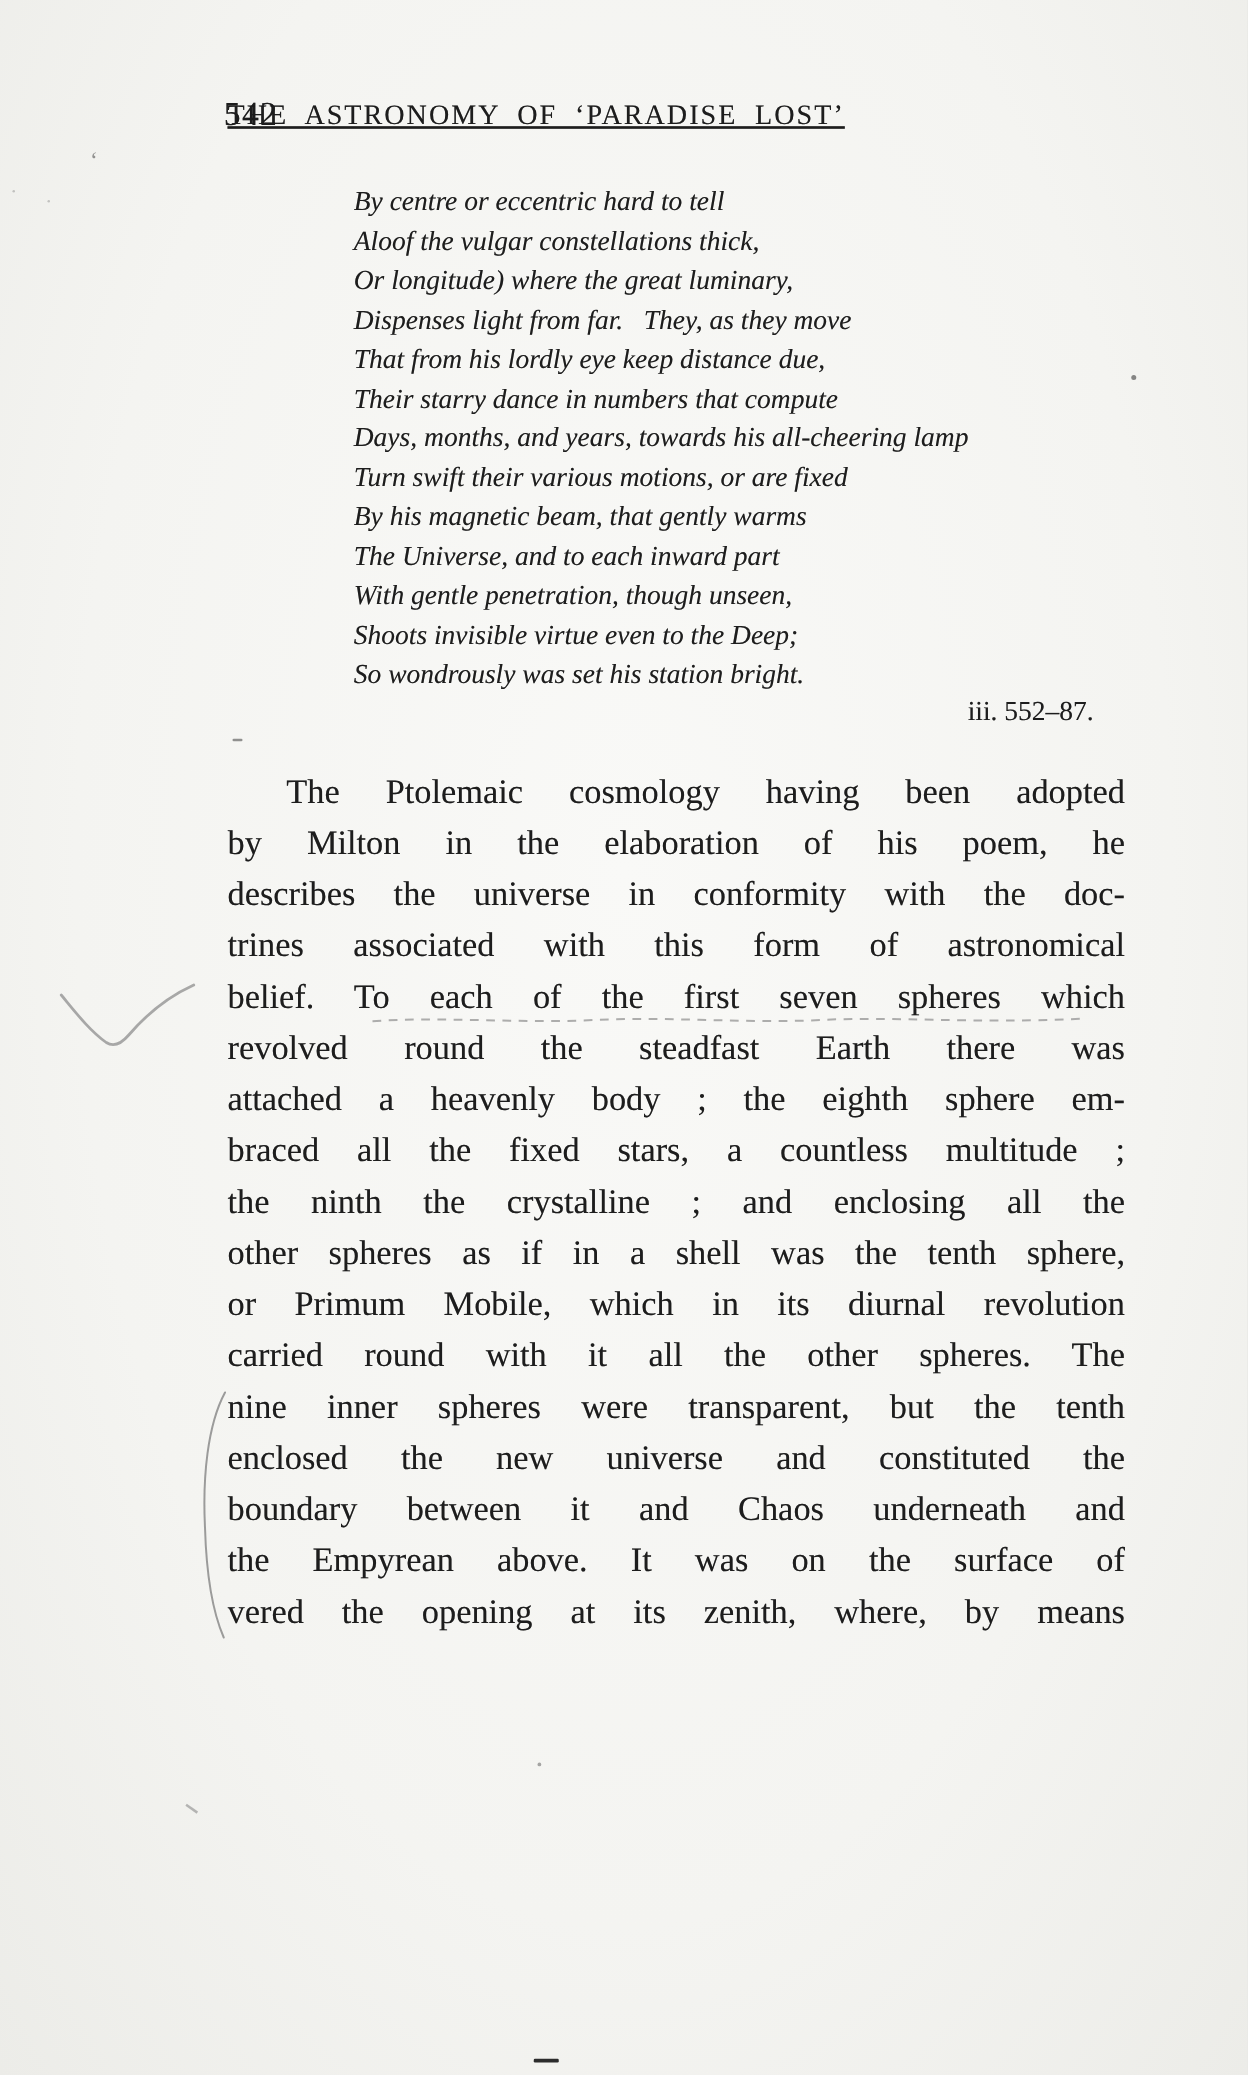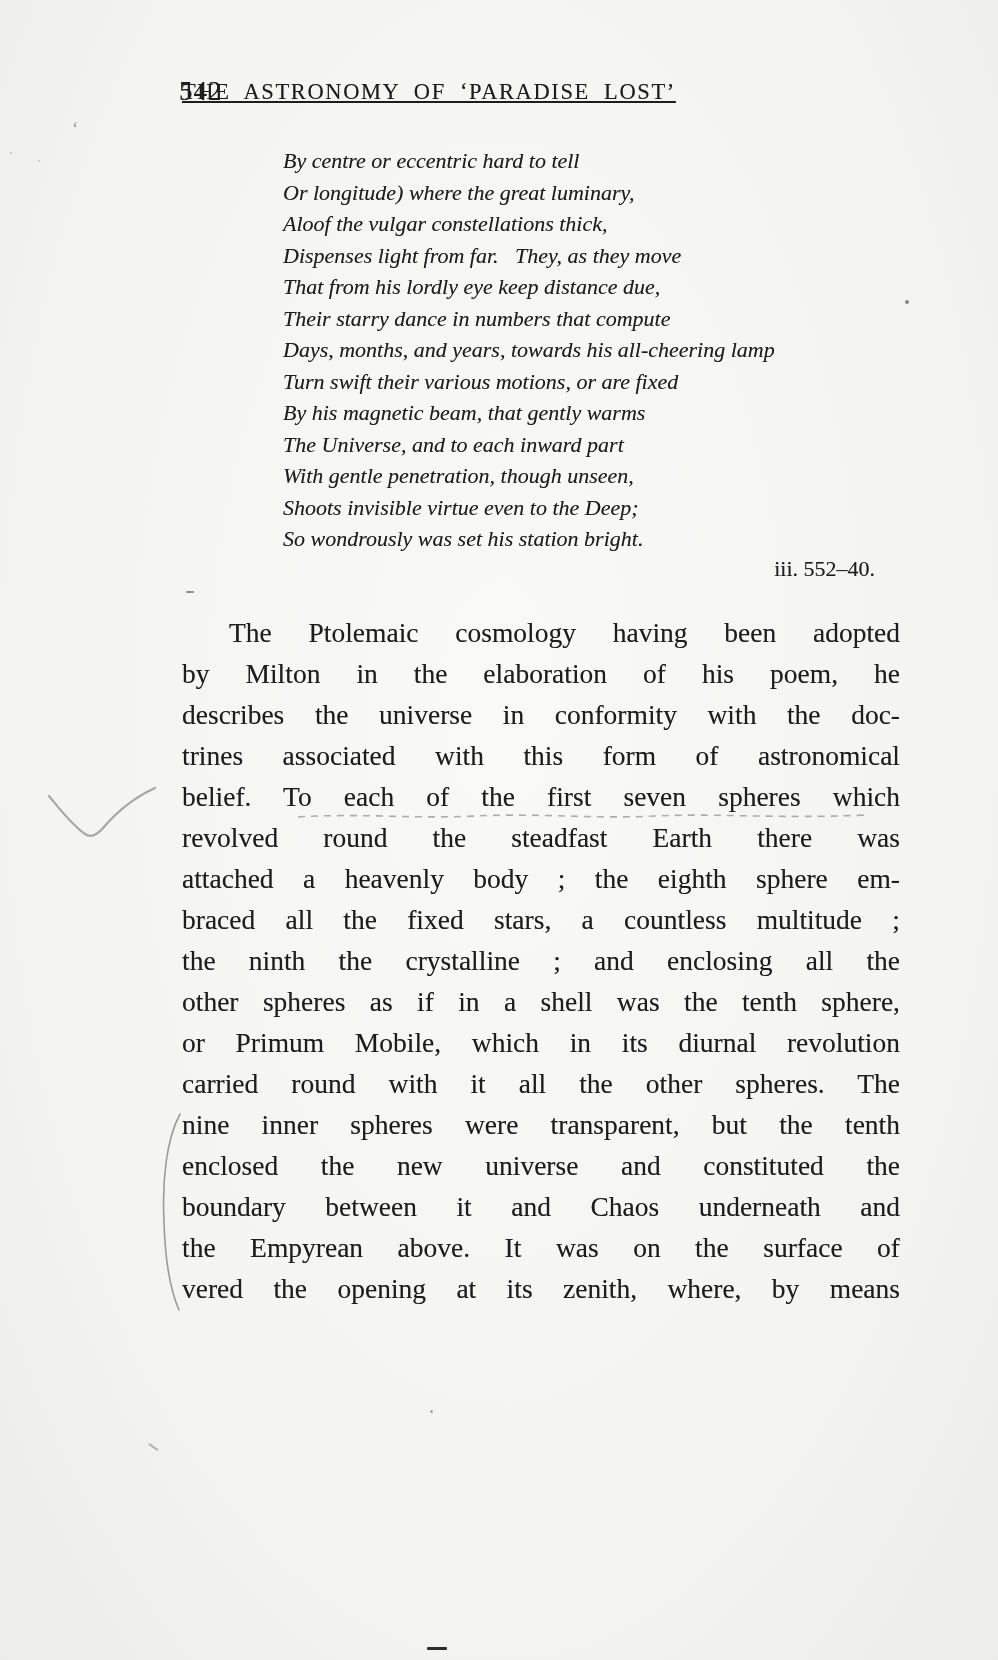--- a/index.html
+++ b/index.html
@@ -125,35 +125,35 @@
 
 <div class="page">
 
   <div class="header">
     <span class="pagenum">542</span>
     <div class="running-title">THE ASTRONOMY OF ‘PARADISE LOST’</div>
   </div>
 
   <div class="poem">
       <div class="poem-line">By centre or eccentric hard to tell</div>
+      <div class="poem-line">Aloof the vulgar constellations thick,</div>
       <div class="poem-line">Or longitude) where the great luminary,</div>
-      <div class="poem-line">Aloof the vulgar constellations thick,</div>
       <div class="poem-line">Dispenses light from far.   They, as they move</div>
       <div class="poem-line">That from his lordly eye keep distance due,</div>
       <div class="poem-line">Their starry dance in numbers that compute</div>
       <div class="poem-line">Days, months, and years, towards his all-cheering lamp</div>
       <div class="poem-line">Turn swift their various motions, or are fixed</div>
       <div class="poem-line">By his magnetic beam, that gently warms</div>
       <div class="poem-line">The Universe, and to each inward part</div>
       <div class="poem-line">With gentle penetration, though unseen,</div>
       <div class="poem-line">Shoots invisible virtue even to the Deep;</div>
       <div class="poem-line">So wondrously was set his station bright.</div>
     </div>
 
-  <div class="citation">iii. 552–40.</div>
+  <div class="citation">iii. 552–87.</div>
 
   <div class="bodytext">
       <div class="body-line">The Ptolemaic cosmology having been adopted</div>
       <div class="body-line">by Milton in the elaboration of his poem, he</div>
       <div class="body-line">describes the universe in conformity with the doc-</div>
       <div class="body-line">trines associated with this form of astronomical</div>
       <div class="body-line">belief. To each of the first seven spheres which</div>
       <div class="body-line">revolved round the steadfast Earth there was</div>
       <div class="body-line">attached a heavenly body ; the eighth sphere em-</div>
       <div class="body-line">braced all the fixed stars, a countless multitude ;</div>

